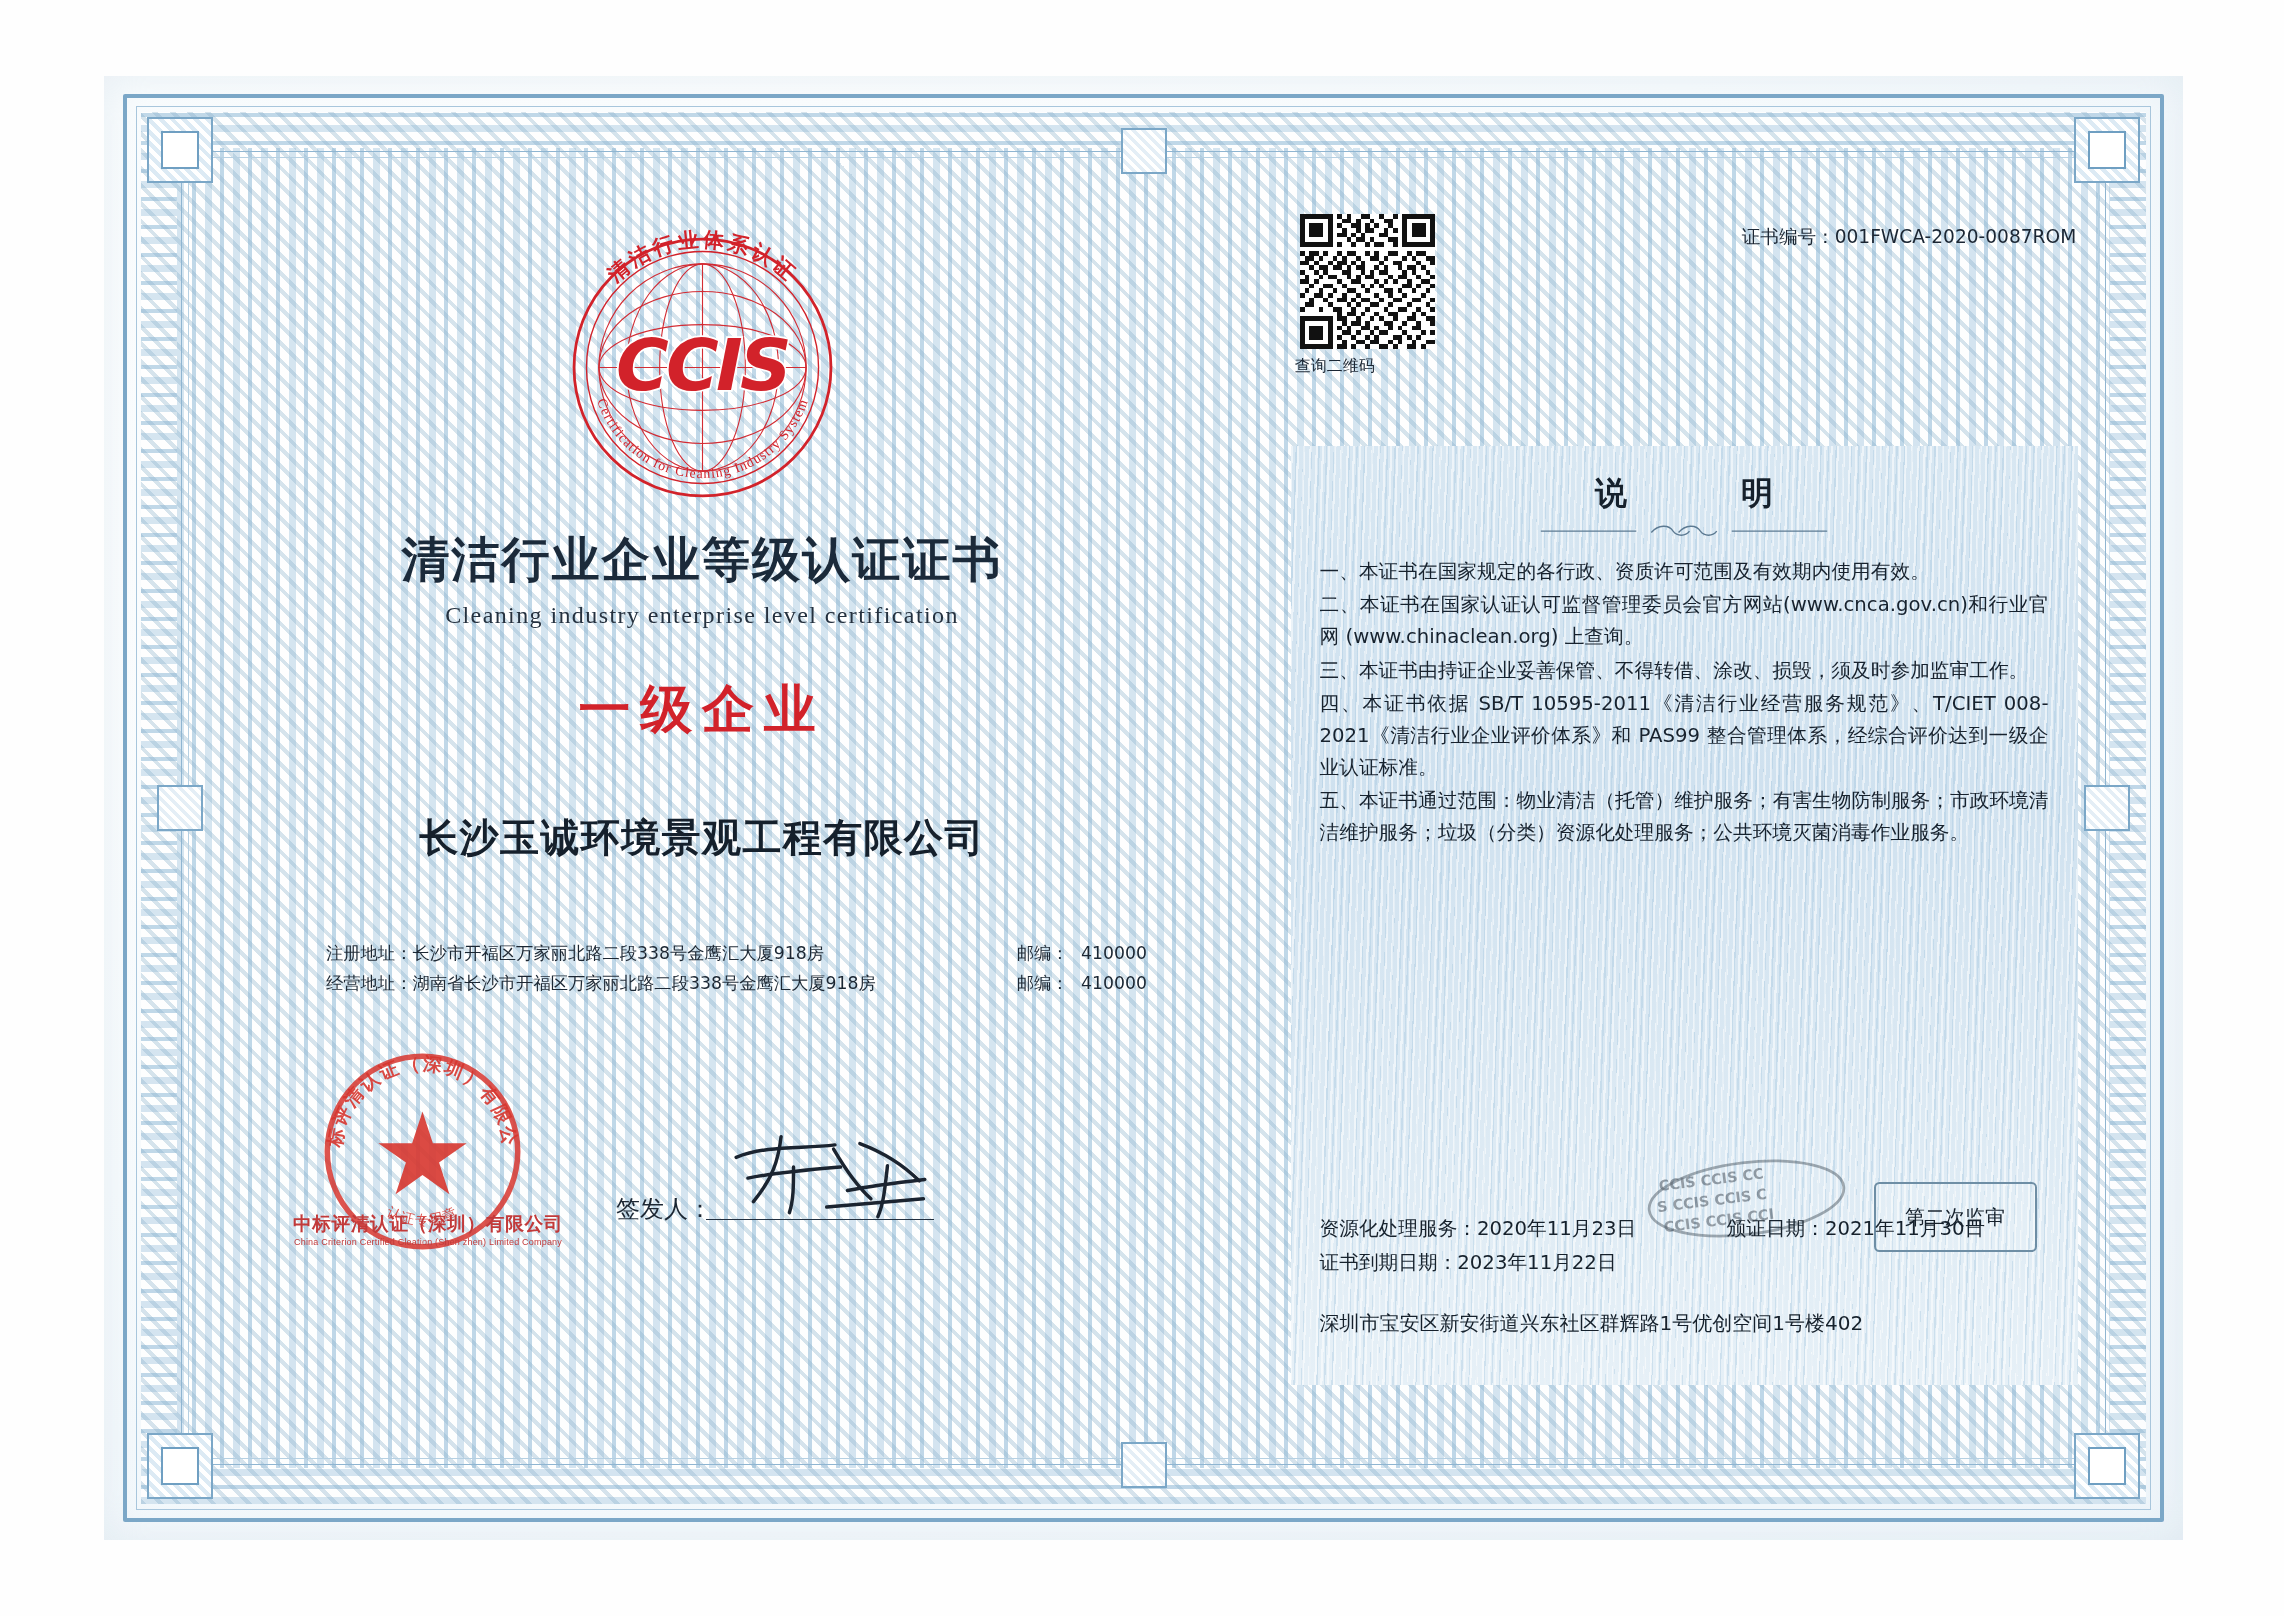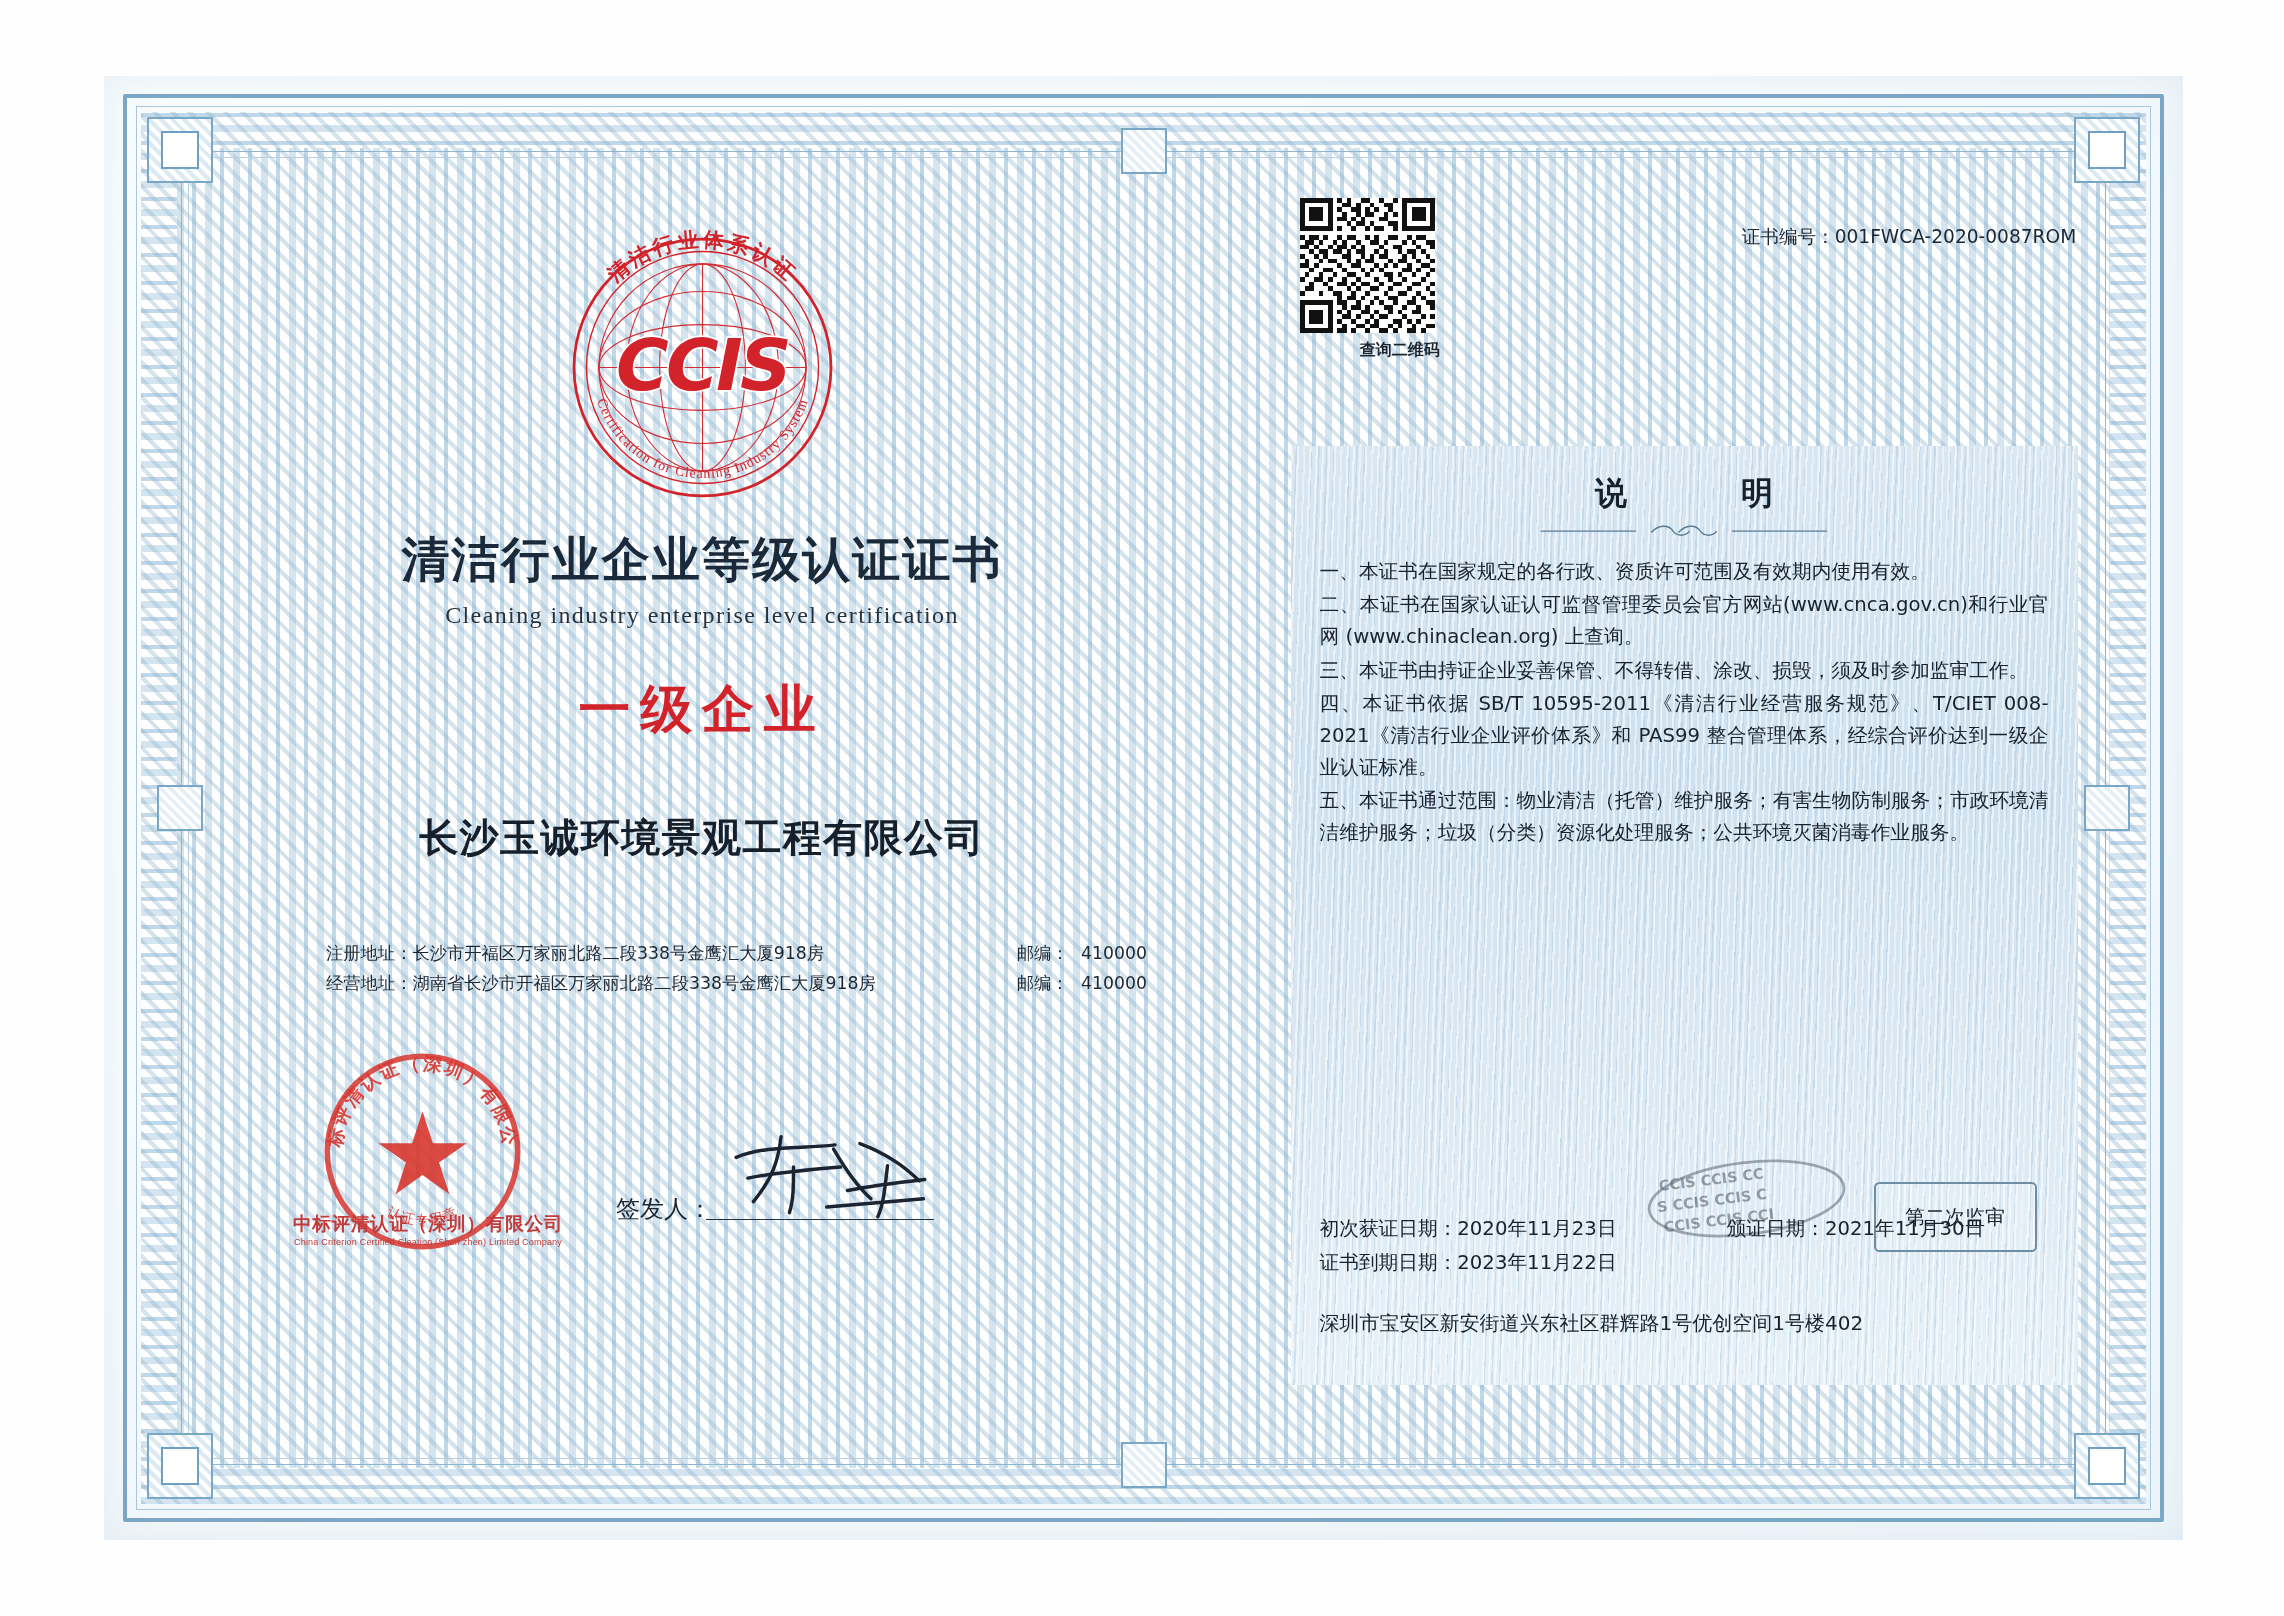--- a/index.html
+++ b/index.html
@@ -261,24 +261,23 @@
     font-size: 18.6px;
     color: #1b2633;
     padding-right: 2.8px;
     padding-top: 54px;
     font-family: "DejaVu Sans", "Liberation Sans", sans-serif;
   }
 
   .qr-wrap {
     position: absolute;
     left: 9.7px;
-    top: 28px;
+    top: 44px;
     width: 145px;
-    text-align: right;
-    font-weight: bold;
+    text-align: left;
   }
   .qr {
     width: 135px;
     height: 135px;
     margin: 0 auto;
     background: #ffffff;
   }
   .qr-caption {
     margin-top: 7px;
     font-size: 16px;
@@ -776,21 +775,21 @@
                 <text x="26" y="94" fill="#2a3540">CCIS CCIS CCI</text>
               </g>
             </svg>
           </div>
 
           <div class="audit-badge">第二次监审</div>
 
           <div class="dates">
             <div class="row">
               <div class="col-a">
-                <span>初次获证日期：</span><span>2020年11月23日</span>
+                <span>资源化处理服务：</span><span>2020年11月23日</span>
               </div>
               <div class="col-b">
                 <span>颁证日期：</span><span>2021年11月30日</span>
               </div>
             </div>
             <div class="row">
               <div class="col-a">
                 <span>证书到期日期：</span><span>2023年11月22日</span>
               </div>
               <div class="col-b"></div>

